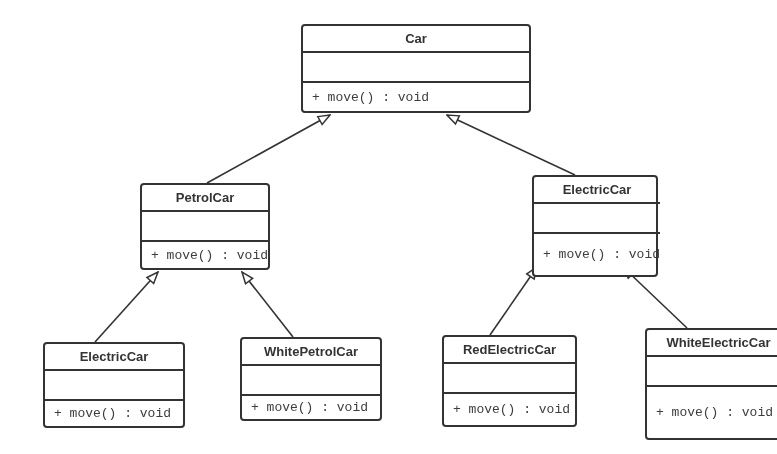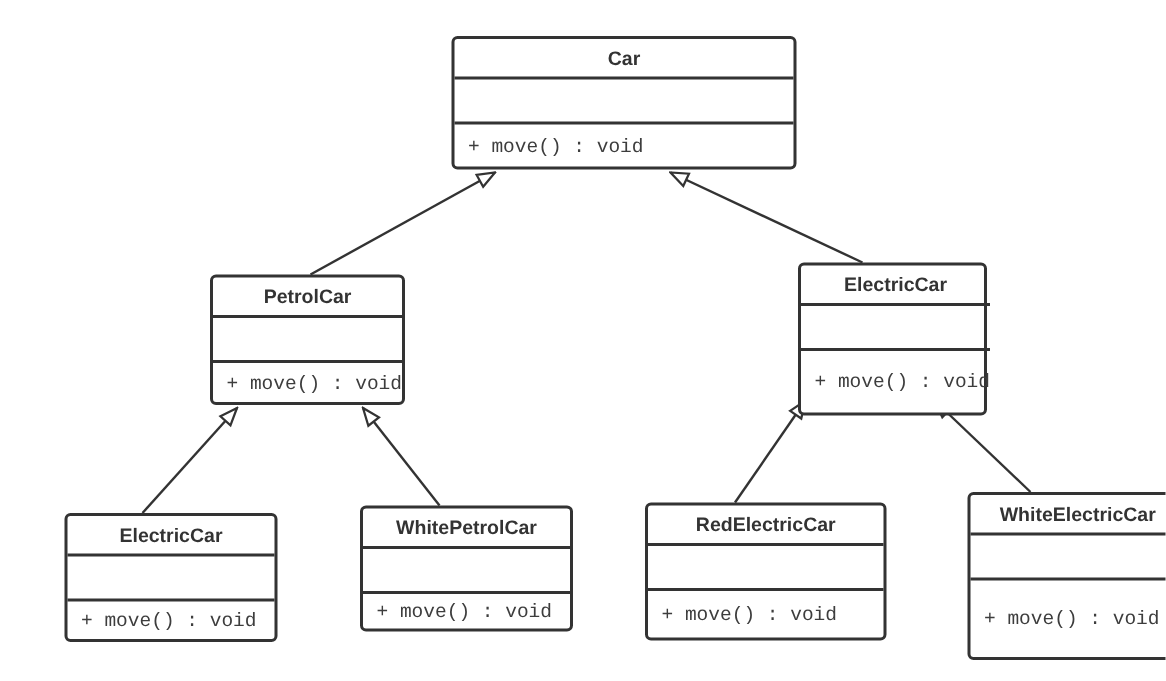--- a/index.html
+++ b/index.html
@@ -99,21 +99,21 @@
     <div class="class-attrs"></div>
     <div class="class-methods">+ move() : void</div>
   </div>
 
   <div class="class-box" style="left:223px;top:337px;width:142px;height:84px">
     <div class="class-title">WhitePetrolCar</div>
     <div class="class-attrs"></div>
     <div class="class-methods">+ move() : void</div>
   </div>
 
-  <div class="class-box" style="left:413px;top:335px;width:161px;height:92px">
+  <div class="class-box" style="left:425px;top:335px;width:135px;height:92px">
     <div class="class-title">RedElectricCar</div>
     <div class="class-attrs"></div>
     <div class="class-methods">+ move() : void</div>
   </div>
 
   <div class="class-box" style="left:628px;top:328px;width:147px;height:112px">
     <div class="class-title">WhiteElectricCar</div>
     <div class="class-attrs"></div>
     <div class="class-methods">+ move() : void</div>
   </div>

